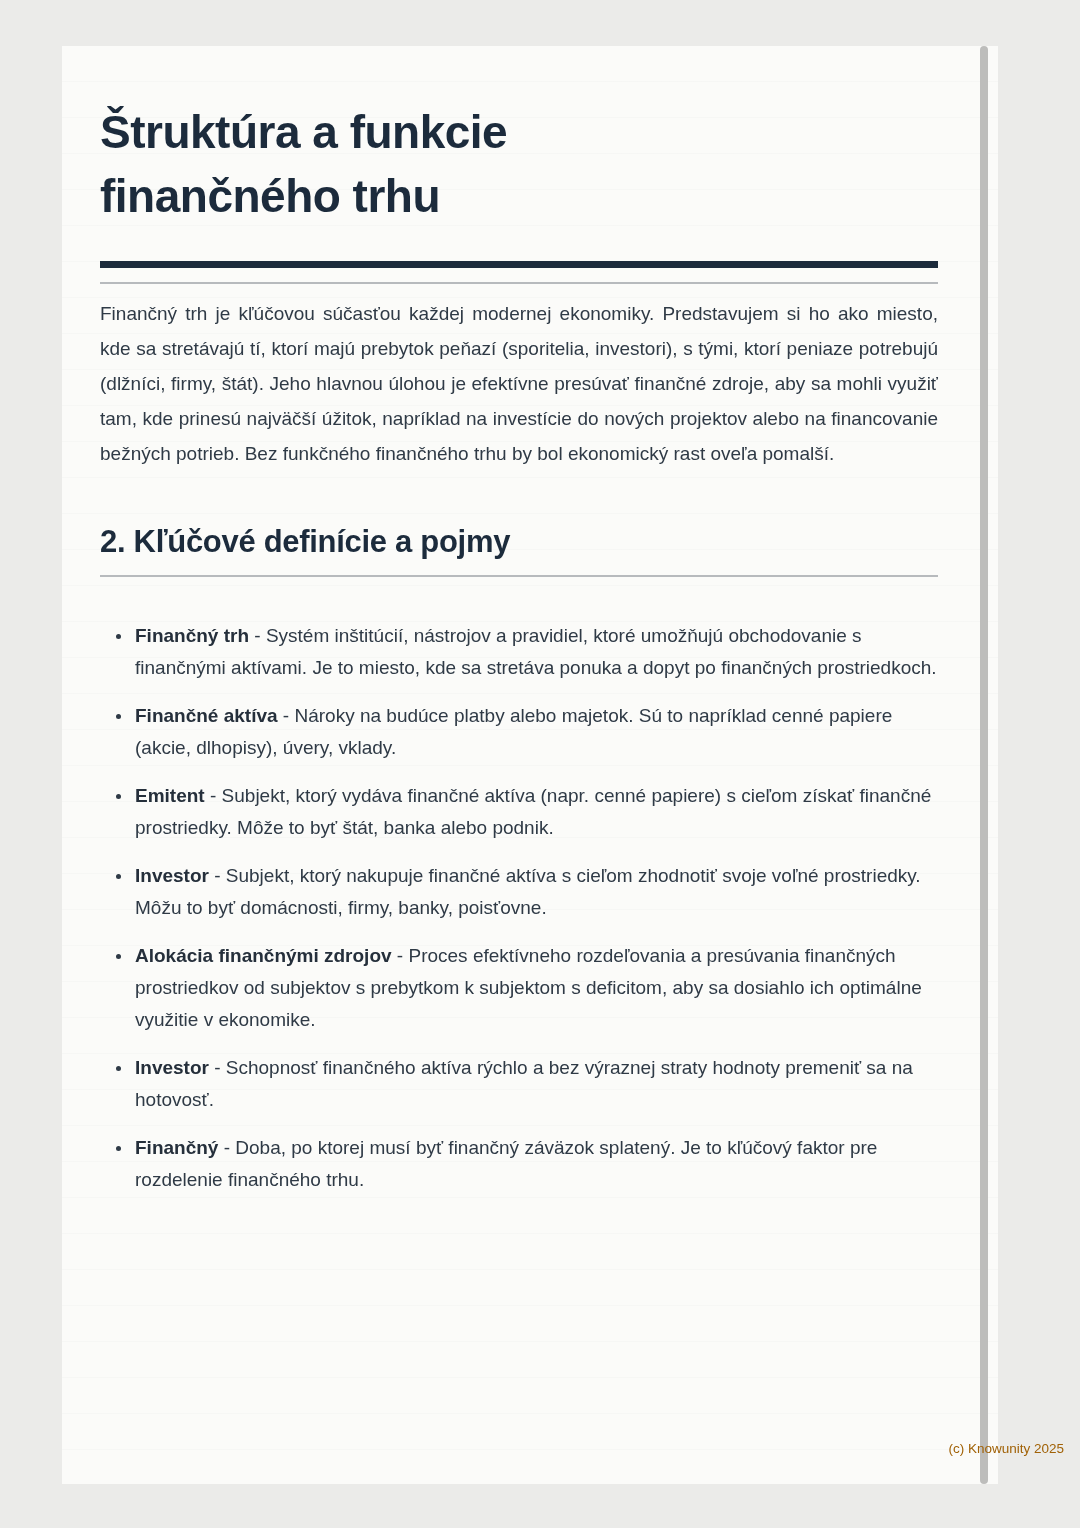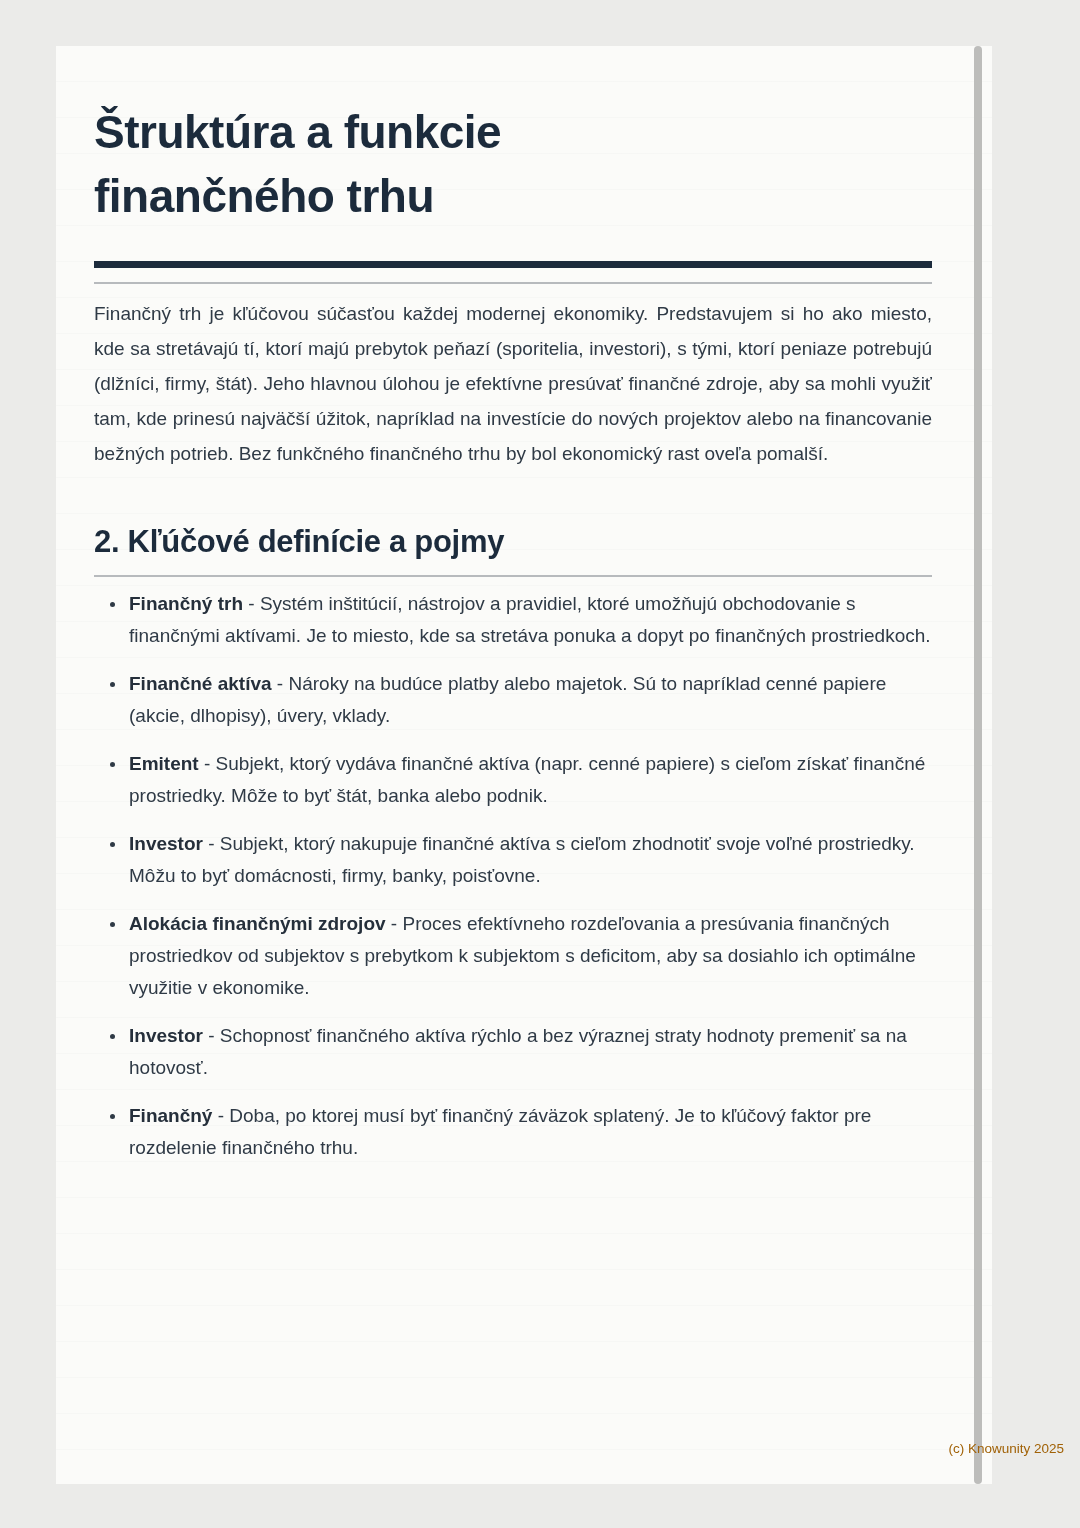--- a/index.html
+++ b/index.html
@@ -10,21 +10,21 @@
     background: #ebebe9;
     font-family: "Liberation Sans", sans-serif;
   }
   .canvas {
     position: relative;
     width: 1080px;
     height: 1528px;
   }
   .page {
     position: absolute;
-    left: 56px;
+    left: 62px;
     top: 46px;
     width: 936px;
     height: 1438px;
     background: #fbfbf9;
     background-image: repeating-linear-gradient(
       to bottom,
       transparent 0px,
       transparent 35px,
       rgba(60, 70, 80, 0.025) 35px,
       rgba(60, 70, 80, 0.025) 36px
@@ -75,21 +75,21 @@
     line-height: 35px;
     text-align: justify;
   }
   .intro-line {
     margin-top: 29px;
     color: #2f3a46;
     font-size: 19px;
     line-height: 30px;
   }
   ul.definitions {
-    margin-top: 11px;
+    margin-top: 43px;
     padding-left: 33px;
     list-style: disc outside;
     color: #2f3a46;
   }
   ul.definitions li {
     font-size: 19px;
     line-height: 32px;
     margin-bottom: 16px;
     padding-left: 2px;
   }

